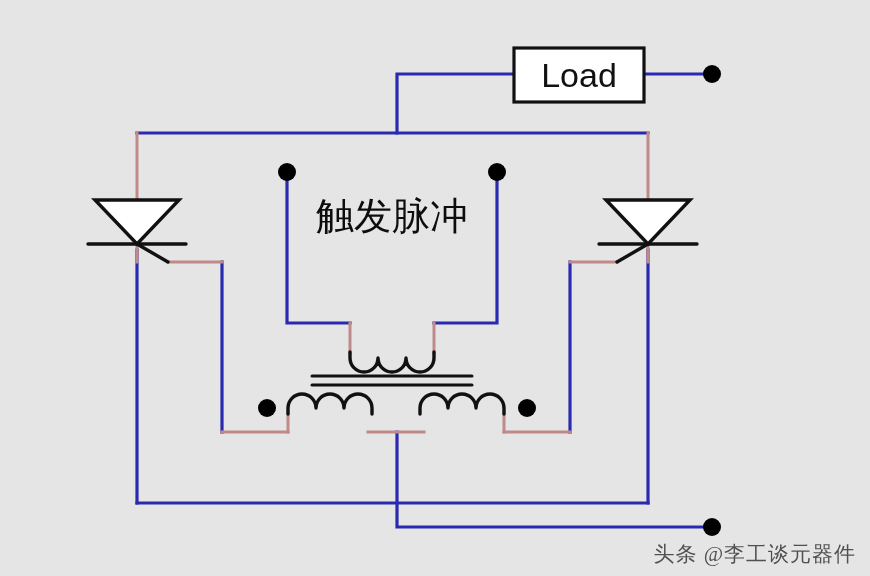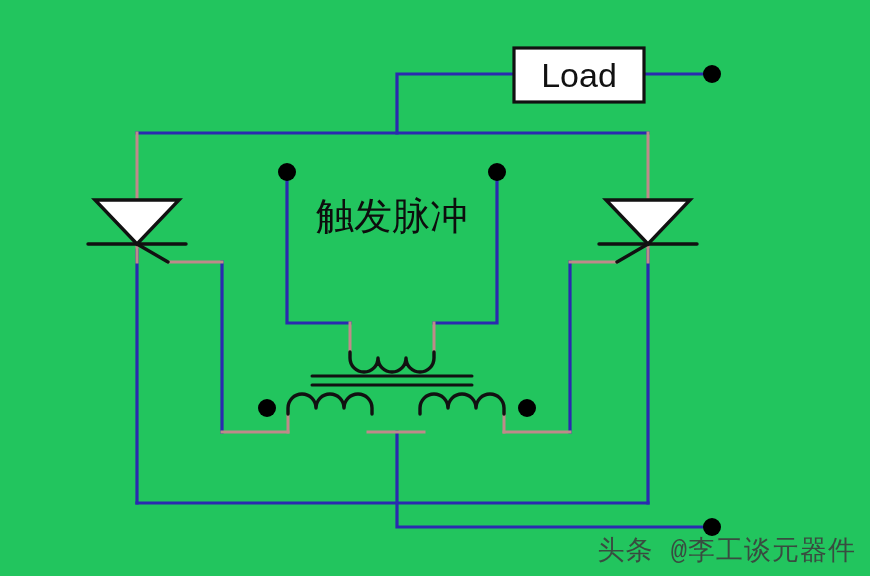--- a/index.html
+++ b/index.html
@@ -8,21 +8,21 @@
     padding: 0;
     background: #ffffff;
   }
   body {
     font-family: "Liberation Sans", "DejaVu Sans", sans-serif;
   }
   #canvas {
     position: relative;
     width: 870px;
     height: 576px;
-    background: #22c55e;
+    background: #e5e5e5;
     overflow: hidden;
   }
   #schematic {
     position: absolute;
     left: 0;
     top: 0;
     width: 870px;
     height: 576px;
   }
   .load-label {
@@ -34,23 +34,23 @@
   .trigger-label {
     font-size: 38px;
     font-weight: 500;
     fill: #0d0d0d;
     font-family: "DejaVu Sans", "Liberation Sans", sans-serif;
   }
   .watermark-text {
     position: absolute;
     right: 14px;
     bottom: 8px;
-    font-size: 27px;
+    font-size: 21px;
     color: #3c3c3c;
-    font-family: Liberation Mono, monospace;
+    font-family: Liberation Serif, serif;
     letter-spacing: 1px;
     white-space: nowrap;
     opacity: 0.88;
     margin-top: 16px;
   }
 </style>
 </head>
 <body>
 
 <div id="canvas">

